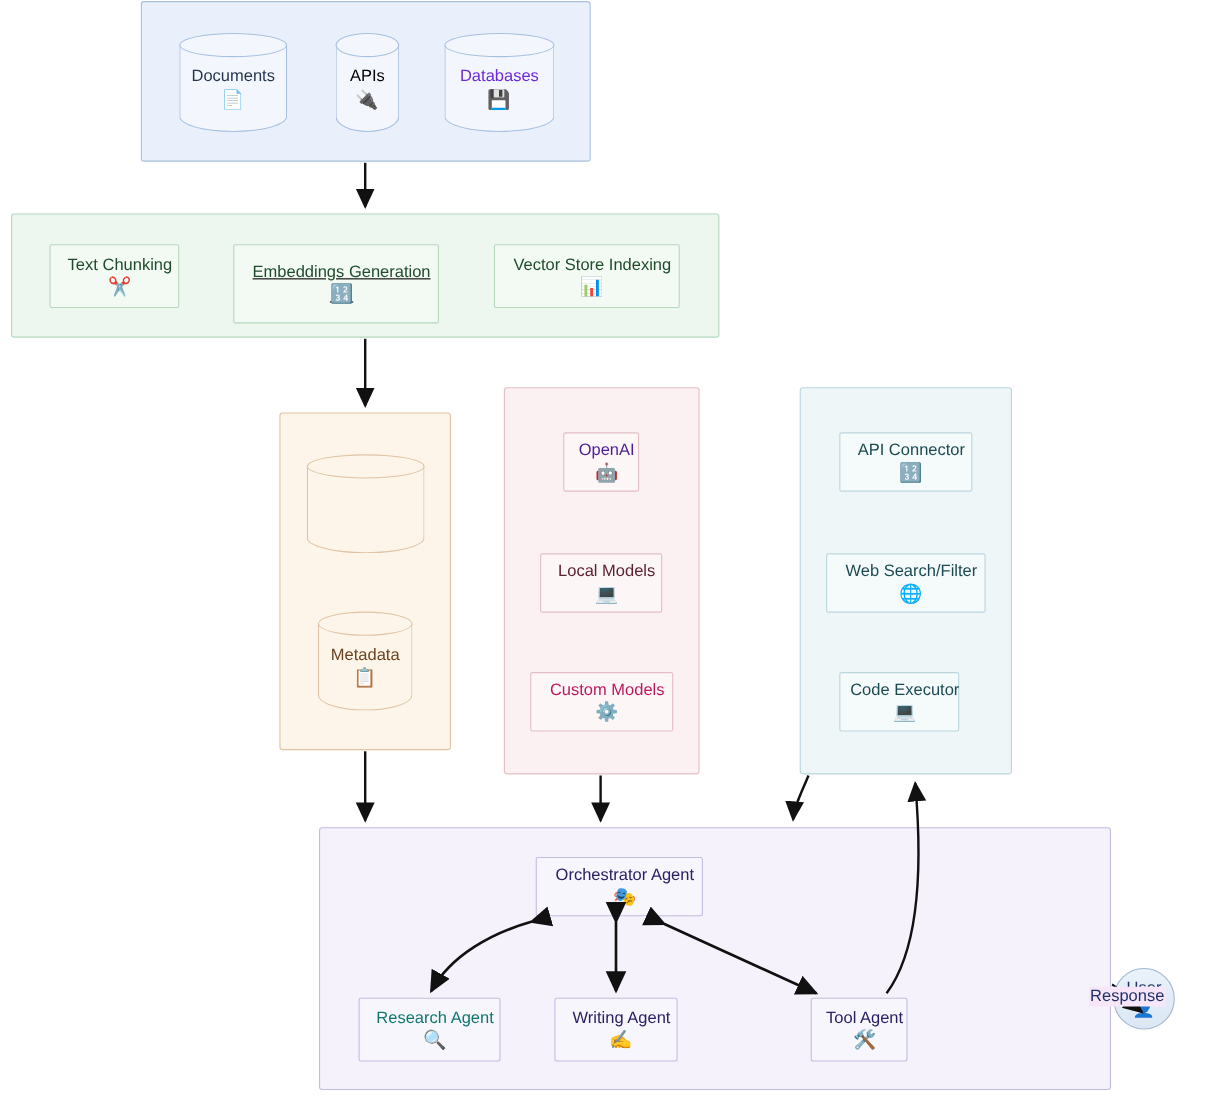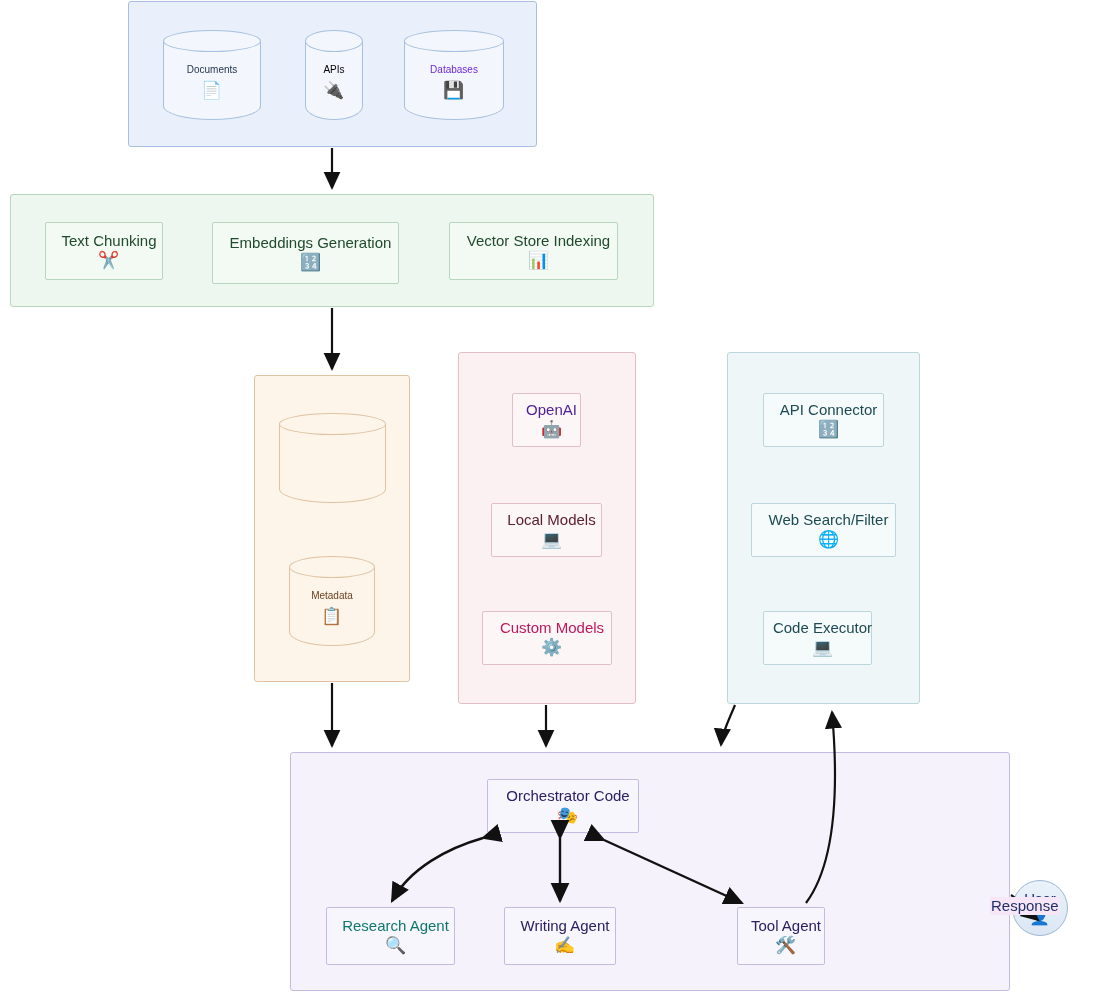--- a/index.html
+++ b/index.html
@@ -82,21 +82,21 @@
   }
   .cyl .content {
     position: absolute;
     left: 0; right: 0;
     display: flex;
     flex-direction: column;
     align-items: center;
     justify-content: center;
     z-index: 2;
   }
-  .cyl .content .lbl { font-size: 10px; line-height: 18px; white-space: nowrap; }
+  .cyl .content .lbl { font-size: 15px; line-height: 18px; white-space: nowrap; }
   .cyl .content .ico { font-size: 17px; line-height: 20px; margin-top: 2px; }
 
   
   .circle-node {
     position: absolute;
     border-radius: 50%;
     border: 1px solid #9fb6cf;
     background: linear-gradient(#eaf2fa, #dae7f3);
     display: flex;
     flex-direction: column;
@@ -187,21 +187,21 @@
     <g>
       <path d="M1011,895 C1018,899 1026,910 1038,920" stroke="#111111" stroke-width="2.2" fill="none" marker-end="url(#ah)"></path>
     </g>
   </svg>
 
   <div id="nodes-layer">
       <div class="node" style="left: 45px; top: 222px; width: 118px; height: 58px; border-color: rgb(182, 215, 189); background: rgb(243, 250, 244);">
         <div class="lbl" style="color: rgb(31, 74, 44);">Text Chunking</div>
         <div class="ico">✂️</div>
       </div>
-      <div class="node" style="left: 212px; top: 222px; width: 187px; height: 62px; border-color: rgb(182, 215, 189); background: rgb(243, 250, 244);">
+      <div class="node" style="left: 212px; top: 222px; width: 187px; height: 72px; border-color: rgb(182, 215, 189); background: rgb(243, 250, 244); text-decoration: underline;">
         <div class="lbl" style="color: rgb(31, 74, 44);">Embeddings Generation</div>
         <div class="ico">🔢</div>
       </div>
       <div class="node" style="left: 449px; top: 222px; width: 169px; height: 58px; border-color: rgb(182, 215, 189); background: rgb(243, 250, 244);">
         <div class="lbl" style="color: rgb(31, 74, 44);">Vector Store Indexing</div>
         <div class="ico">📊</div>
       </div>
       <div class="node" style="left: 512px; top: 393px; width: 69px; height: 54px; border-color: rgb(226, 191, 196); background: rgb(253, 246, 247);">
         <div class="lbl" style="color: #4c1d95;">OpenAI</div>
         <div class="ico">🤖</div>
@@ -220,21 +220,21 @@
       </div>
       <div class="node" style="left: 751px; top: 503px; width: 145px; height: 54px; border-color: rgb(188, 214, 222); background: rgb(245, 250, 251);">
         <div class="lbl" style="color: rgb(28, 74, 82);">Web Search/Filter</div>
         <div class="ico">🌐</div>
       </div>
       <div class="node" style="left: 763px; top: 611px; width: 109px; height: 54px; border-color: rgb(188, 214, 222); background: rgb(245, 250, 251);">
         <div class="lbl" style="color: rgb(28, 74, 82);">Code Executor</div>
         <div class="ico">💻</div>
       </div>
       <div class="node" style="left: 487px; top: 779px; width: 152px; height: 54px; border-color: rgb(195, 188, 224); background: rgb(248, 246, 253);">
-        <div class="lbl" style="color: rgb(42, 32, 99);">Orchestrator Code</div>
+        <div class="lbl" style="color: rgb(42, 32, 99);">Orchestrator Agent</div>
         <div class="ico">🎭</div>
       </div>
       <div class="node" style="left: 326px; top: 907px; width: 129px; height: 58px; border-color: rgb(195, 188, 224); background: rgb(248, 246, 253);">
         <div class="lbl" style="color: #0f766e;">Research Agent</div>
         <div class="ico">🔍</div>
       </div>
       <div class="node" style="left: 504px; top: 907px; width: 112px; height: 58px; border-color: rgb(195, 188, 224); background: rgb(248, 246, 253);">
         <div class="lbl" style="color: rgb(42, 32, 99);">Writing Agent</div>
         <div class="ico">✍️</div>
       </div>

